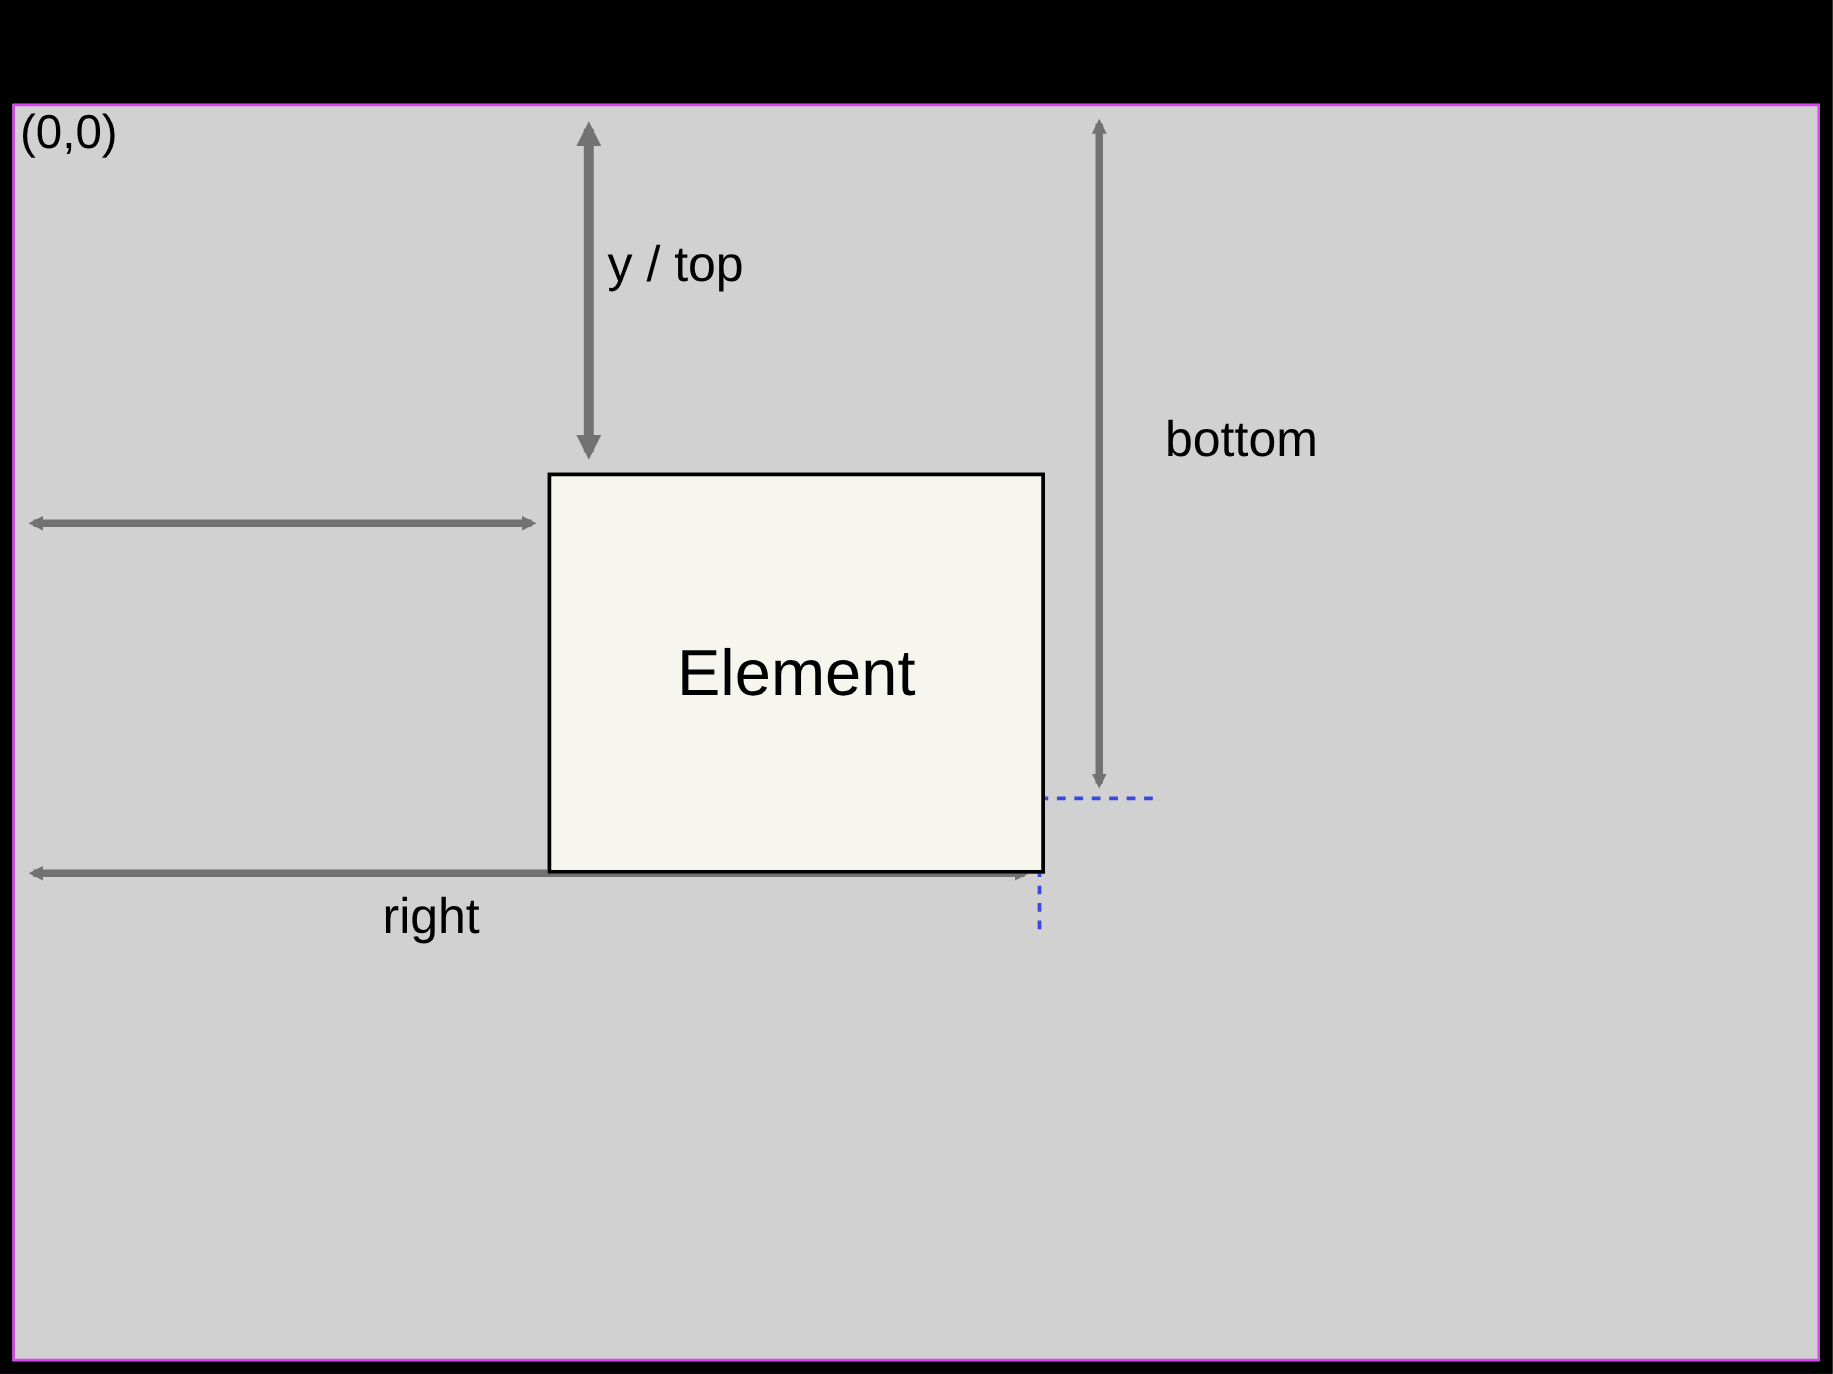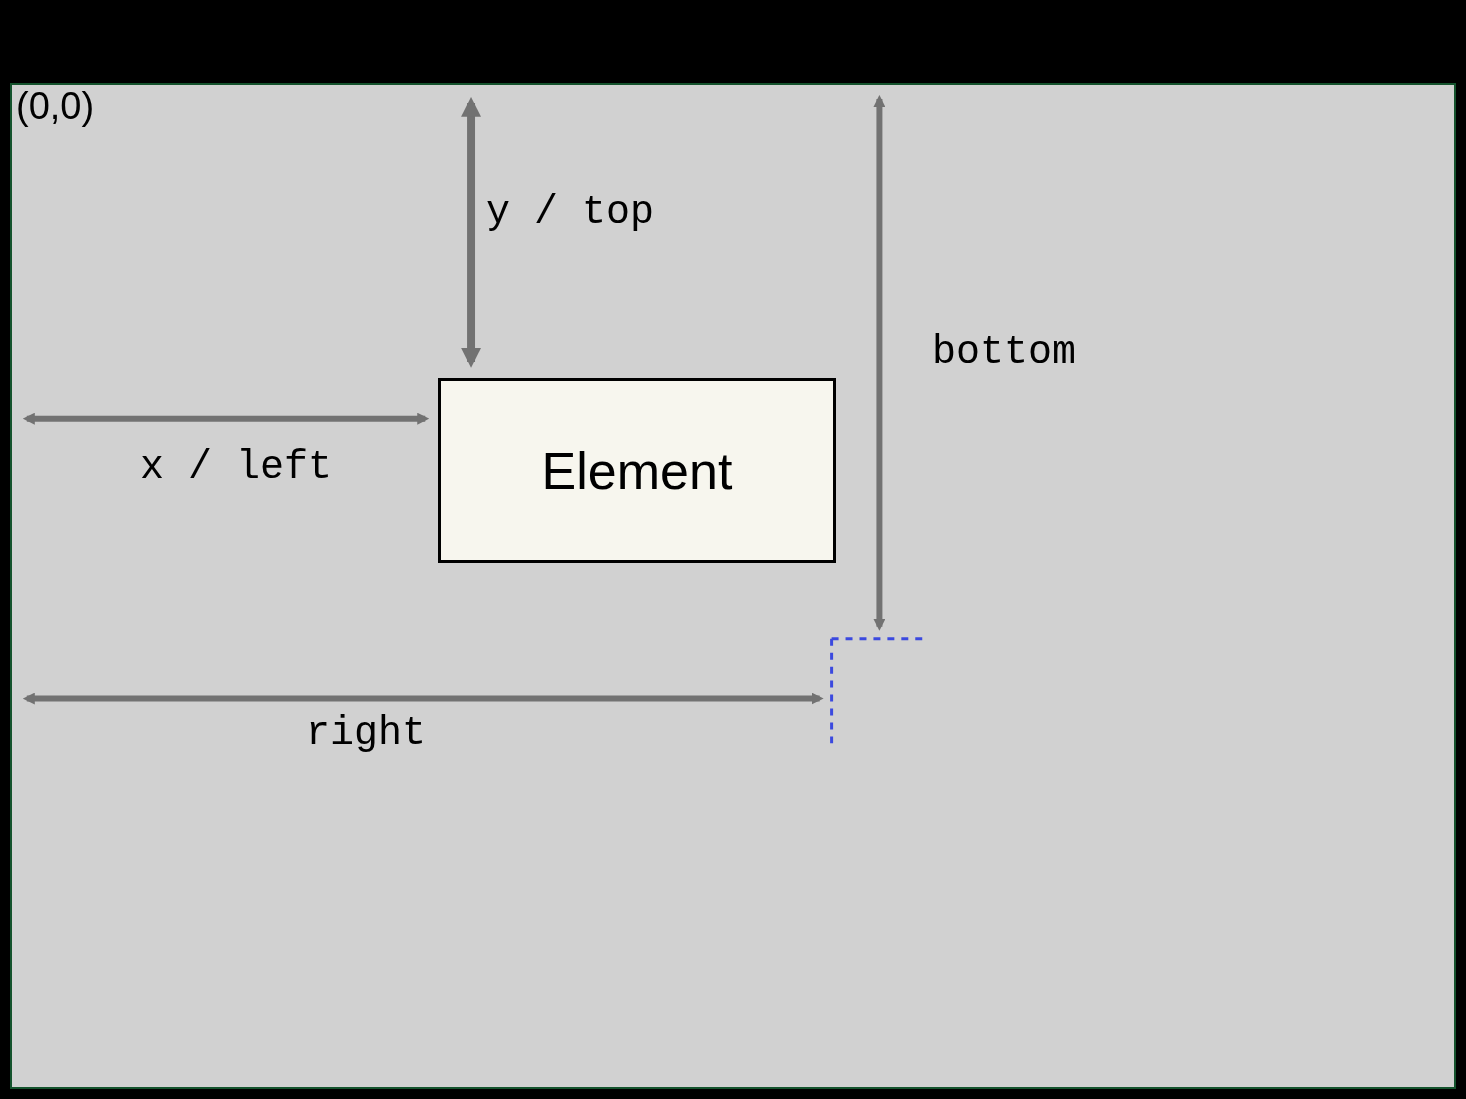--- a/index.html
+++ b/index.html
@@ -10,21 +10,21 @@
     background: #000;
     overflow: hidden;
   }
   .canvas {
     position: absolute;
     left: 10px;
     top: 83px;
     width: 1446px;
     height: 1006px;
     background: #d1d1d1;
-    border: 2px solid #14532d;
+    border: 2px solid #d946ef;
     box-sizing: border-box;
   }
   .origin-label {
     position: absolute;
     left: 4px;
     top: 0px;
     font-family: "Helvetica Neue", Helvetica, Arial, sans-serif;
     font-size: 38px;
     color: #000;
   }
@@ -37,21 +37,21 @@
     align-items: center;
     justify-content: center;
   }
   .element-text {
     font-family: "Helvetica Neue", Helvetica, Arial, sans-serif;
     font-size: 52px;
     color: #000;
   }
   .mono-label {
     position: absolute;
-    font-family: Liberation Mono, monospace;
+    font-family: Liberation Sans, sans-serif;
     font-size: 40px;
     color: #000;
     white-space: nowrap;
   }
   svg.diagram-layer {
     position: absolute;
     left: 0;
     top: 0;
     width: 100%;
     height: 100%;
@@ -86,22 +86,21 @@
     <line x1="14" y1="335" x2="414" y2="335" stroke="#727272" stroke-width="6" marker-start="url(#arrowStart)" marker-end="url(#arrowEnd)"></line>
 
     <line x1="870" y1="14" x2="870" y2="544" stroke="#727272" stroke-width="6" marker-start="url(#arrowStart)" marker-end="url(#arrowEnd)"></line>
 
     <line x1="14" y1="616" x2="810" y2="616" stroke="#727272" stroke-width="6" marker-start="url(#arrowStart)" marker-end="url(#arrowEnd)"></line>
 
     <line x1="822" y1="556" x2="920" y2="556" stroke="#3b49df" stroke-width="3" stroke-dasharray="7,7"></line>
     <line x1="822" y1="556" x2="822" y2="668" stroke="#3b49df" stroke-width="3" stroke-dasharray="7,7"></line>
   </svg>
 
-  <div class="element-box" style="left:426px; top:293px; width:398px; height:185px;">
+  <div class="element-box" style="left:426px; top:293px; width:398px; height:321px;">
     <span class="element-text">Element</span>
   </div>
 
-  <div class="mono-label" style="left:128px; top:360px;">x / left</div>
   <div class="mono-label" style="left:474px; top:105px;">y / top</div>
   <div class="mono-label" style="left:294px; top:626px;">right</div>
   <div class="mono-label" style="left:901px; top:245px;margin-left:19px;">bottom</div>
 
 </div>
 
 </body></html>

